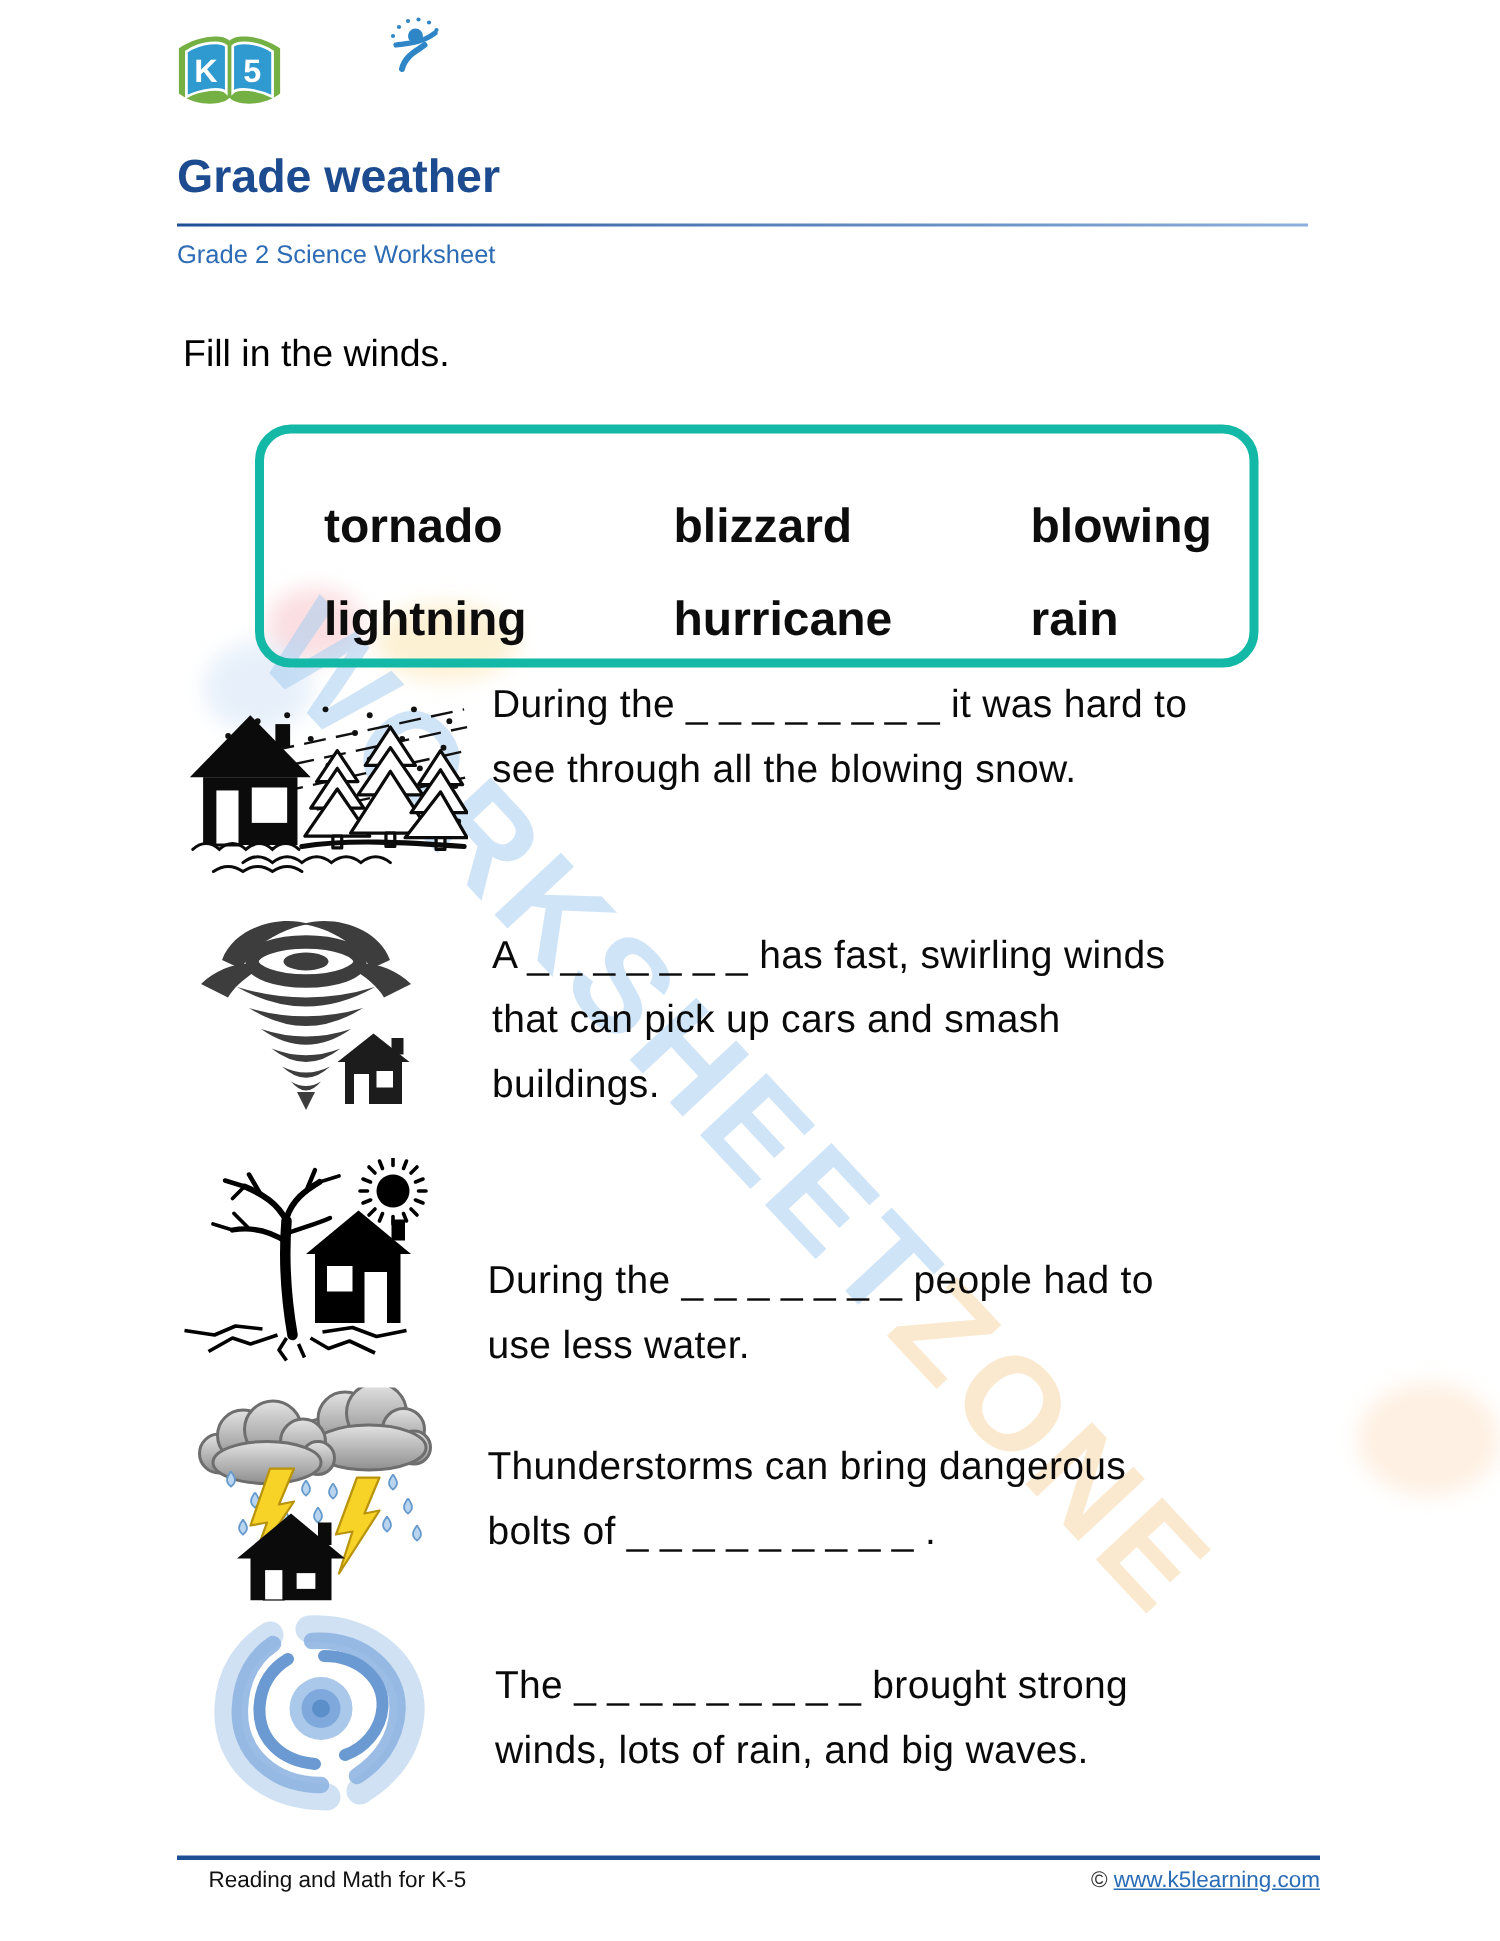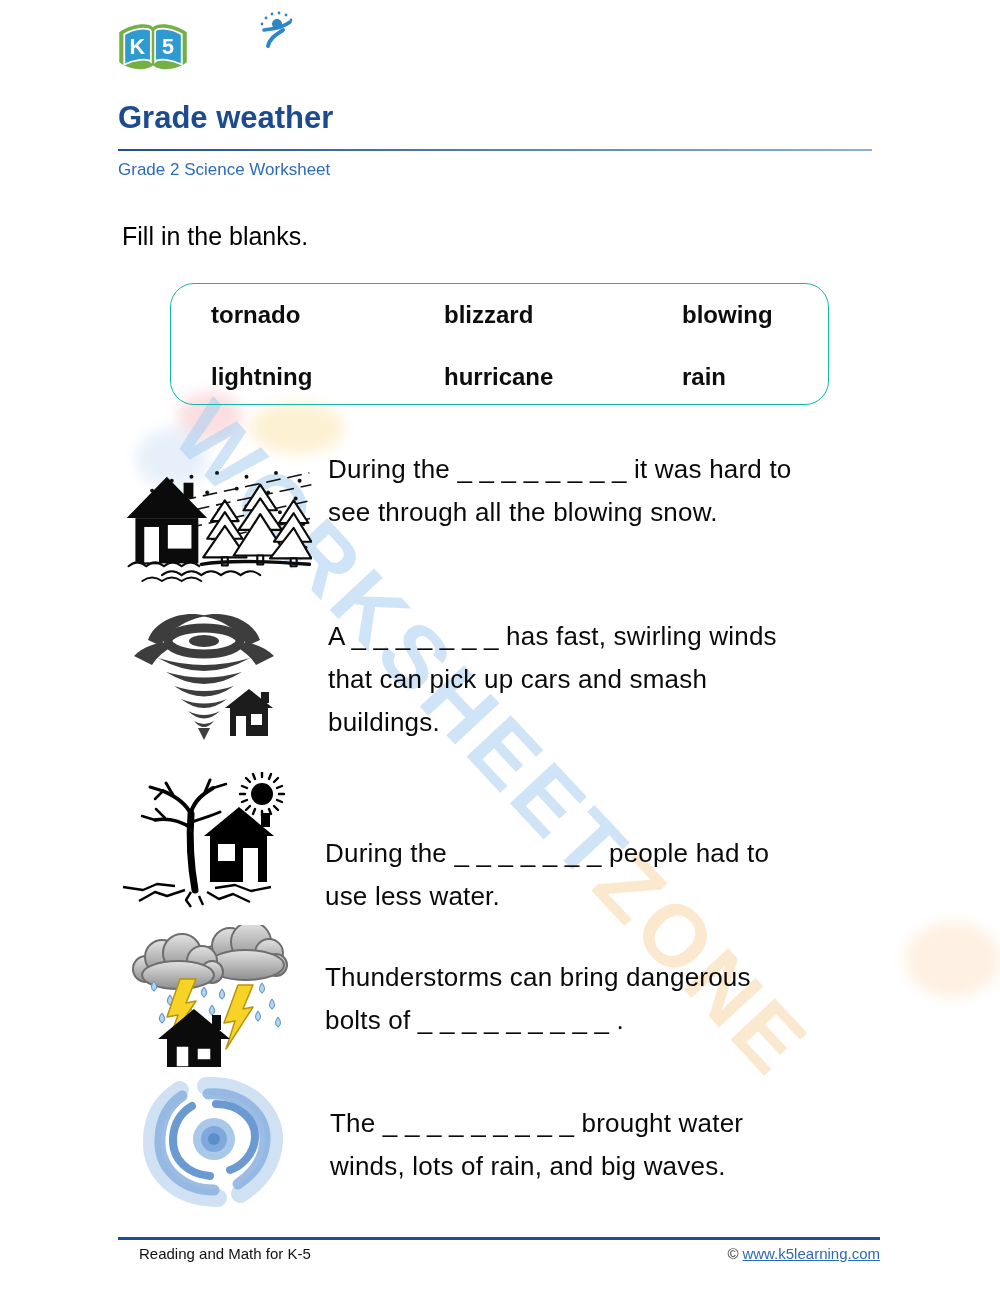--- a/index.html
+++ b/index.html
@@ -34,24 +34,24 @@
   .logo-person{position:absolute;left:138px;top:-4px;width:44px;height:40px;}
   
   .title{position:absolute;left:118px;top:100px;font-size:31px;font-weight:bold;color:#1d4b8f;}
   .title-rule{position:absolute;left:118px;top:149px;width:754px;height:2px;
     background:linear-gradient(to right,#1e4e94,#8cb0dd);}
   .subtitle{position:absolute;left:118px;top:160px;font-size:17px;color:#2d6cb5;}
   .instruction{position:absolute;left:122px;top:222px;font-size:25px;color:#000;}
   
   .wordbank{
     position:absolute;left:170px;top:283px;width:617px;height:112px;
-    border:1px solid #14b8a6;border-radius:24px;
-    padding:8px 0 0 40px;
+    border:6px solid #14b8a6;border-radius:24px;
+    padding:38px 0 0 40px;
     display:grid;grid-template-columns:233px 238px 1fr;row-gap:12px;
-    font-size:24px;font-weight:bold;color:#0d0d0d;background:transparent;
+    font-size:32px;font-weight:bold;color:#0d0d0d;background:transparent;
   }
   .wordbank span{line-height:46px;}
   
   .q-img{position:absolute;}
   .q-text{position:absolute;font-size:26px;line-height:43px;letter-spacing:0.2px;color:#0a0a0a;}
   .q1-img{left:122px;top:467px;width:190px;height:116px;}
   .q1-text{left:328px;top:448px;width:560px;}
   .q2-img{left:128px;top:610px;width:152px;height:132px;}
   .q2-text{left:328px;top:615px;width:560px;}
   .q3-img{left:115px;top:772px;width:172px;height:136px;}
@@ -101,21 +101,21 @@
           <circle cx="23" cy="14" r="5"></circle>
         </g>
         <path d="M10,20 C17,19 27,19 36,12" stroke="#2f86c6" stroke-width="3.5" fill="none" stroke-linecap="round"></path>
         <path d="M14,36 C16,27 24,24 29,20" stroke="#2f86c6" stroke-width="4" fill="none" stroke-linecap="round"></path>
       </svg>
     </div>
 
     <div class="title">Grade weather</div>
     <div class="title-rule"></div>
     <div class="subtitle">Grade 2 Science Worksheet</div>
-    <div class="instruction">Fill in the blanks.</div>
+    <div class="instruction">Fill in the winds.</div>
 
     <div class="wordbank">
       <span>tornado</span>
       <span>blizzard</span>
       <span>blowing</span>
       <span>lightning</span>
       <span>hurricane</span>
       <span>rain</span>
     </div>
 
@@ -330,21 +330,21 @@
         <path d="M72,18 C106,16 130,38 129,64 C128,86 114,100 102,108" stroke="#8fb5e2" stroke-width="11" opacity="0.9"></path>
         <path d="M78,114 C46,114 22,92 24,62 C25,42 34,28 46,20" stroke="#8fb5e2" stroke-width="11" opacity="0.9"></path>
         <path d="M80,28 C104,28 120,44 119,62 C118,78 106,90 94,94" stroke="#6b9ad2" stroke-width="8"></path>
         <path d="M74,100 C52,98 36,84 37,62 C38,46 46,36 56,30" stroke="#6b9ad2" stroke-width="8"></path>
       </g>
       <circle cx="78" cy="63" r="21" fill="#a9c8ea"></circle>
       <circle cx="78" cy="63" r="13" fill="#7fa9dc"></circle>
       <circle cx="78" cy="63" r="6" fill="#5b8fc9"></circle>
     </svg>
     <div class="q-text q5-text">
-      <div>The _ _ _ _ _ _ _ _ _ brought water</div>
+      <div>The _ _ _ _ _ _ _ _ _ brought strong</div>
       <div>winds, lots of rain, and big waves.</div>
     </div>
 
     <div class="footer-rule"></div>
     <div class="footer-left">Reading and Math for K-5</div>
     <div class="footer-right"><span class="copy">©</span><a>www.k5learning.com</a></div>
 
   </div>
 </div>
 

